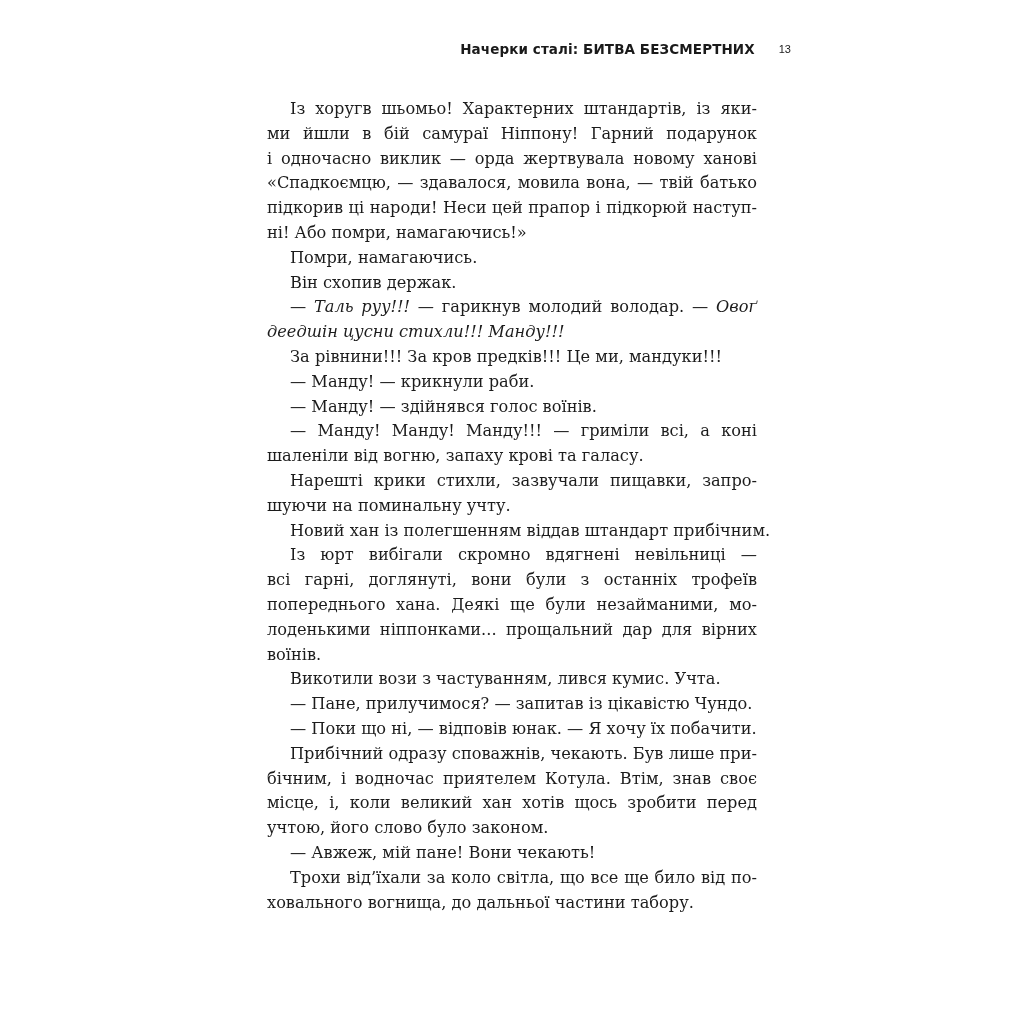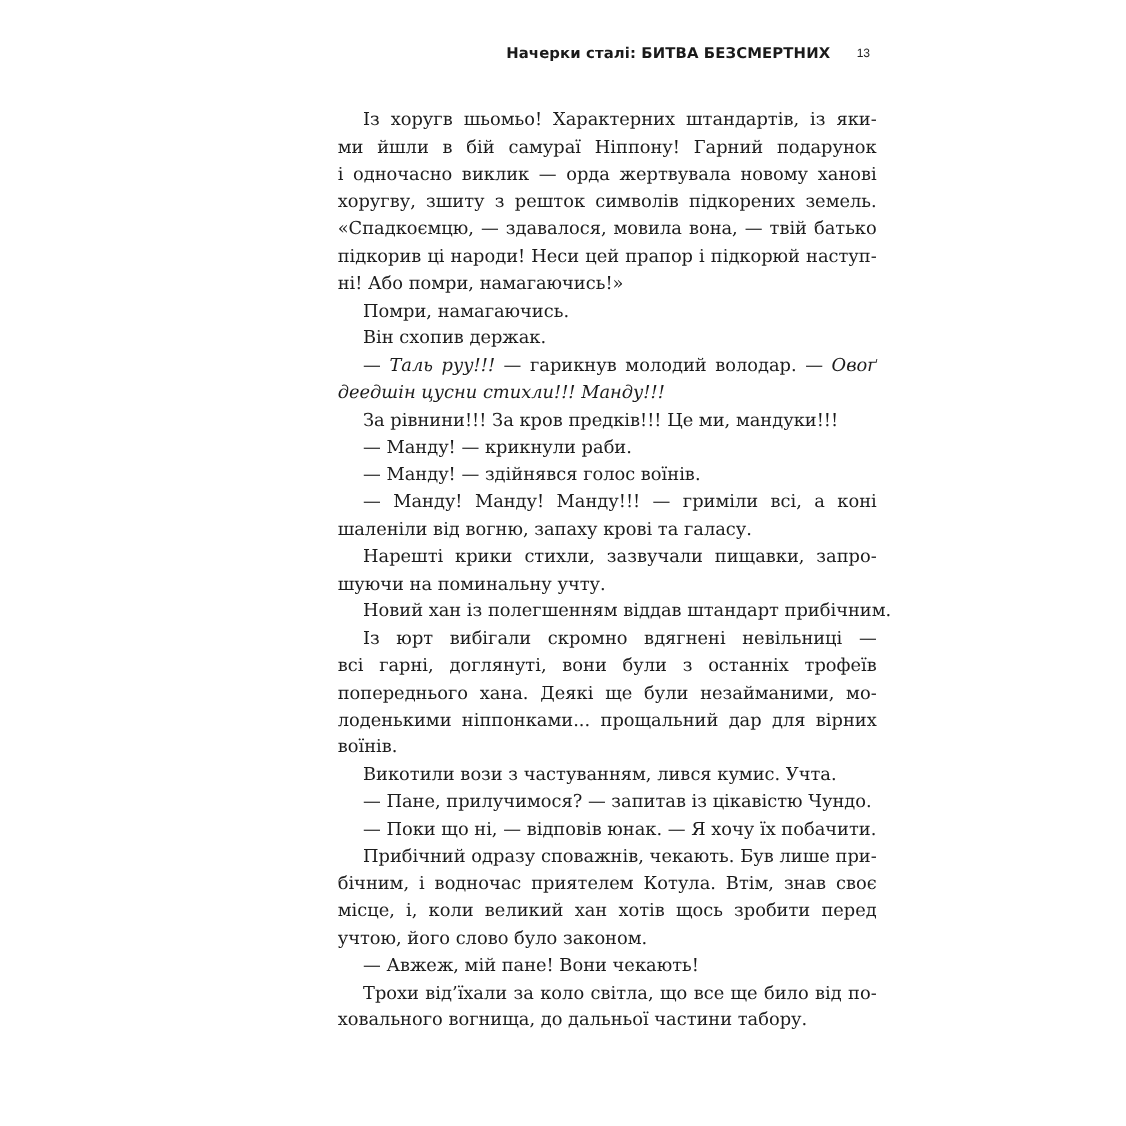--- a/index.html
+++ b/index.html
@@ -44,21 +44,20 @@
     margin-left: 24px;
   }
   .text-block {
     position: absolute;
     left: 267px;
     top: 97px;
     width: 490px;
     font-family: "DejaVu Serif", serif;
     font-size: 16.2px;
     color: #1c1c1c;
-    margin-left: 40px;
   }
   .ln {
     height: 24.8px;
     line-height: 24.8px;
     white-space: nowrap;
     text-align: justify;
     text-align-last: justify;
     overflow: visible;
   }
   .ln.indent { padding-left: 23px; }
@@ -71,21 +70,20 @@
 <div class="page">
   <div class="running-head">
     <span class="running-title">Начерки сталі: БИТВА БЕЗСМЕРТНИХ</span>
     <span class="folio">13</span>
   </div>
 
   <div class="text-block" id="text-block">
       <div class="ln indent">Із хоругв шьомьо! Характерних штандартів, із яки-</div>
       <div class="ln">ми йшли в бій самураї Ніппону! Гарний подарунок</div>
       <div class="ln">і одночасно виклик — орда жертвувала новому ханові</div>
-      <div class="ln">хоругву, зшиту з решток символів підкорених земель.</div>
       <div class="ln">«Спадкоємцю, — здавалося, мовила вона, — твій батько</div>
       <div class="ln">підкорив ці народи! Неси цей прапор і підкорюй наступ-</div>
       <div class="ln end">ні! Або помри, намагаючись!»</div>
       <div class="ln indent end">Помри, намагаючись.</div>
       <div class="ln indent end">Він схопив держак.</div>
       <div class="ln indent"><span>— </span><span class="it">Таль руу!!!</span><span> — гарикнув молодий володар. — </span><span class="it">Овоґ</span></div>
       <div class="ln end"><span class="it">деедшін цусни стихли!!! Манду!!!</span></div>
       <div class="ln indent end">За рівнини!!! За кров предків!!! Це ми, мандуки!!!</div>
       <div class="ln indent end">— Манду! — крикнули раби.</div>
       <div class="ln indent end">— Манду! — здійнявся голос воїнів.</div>

